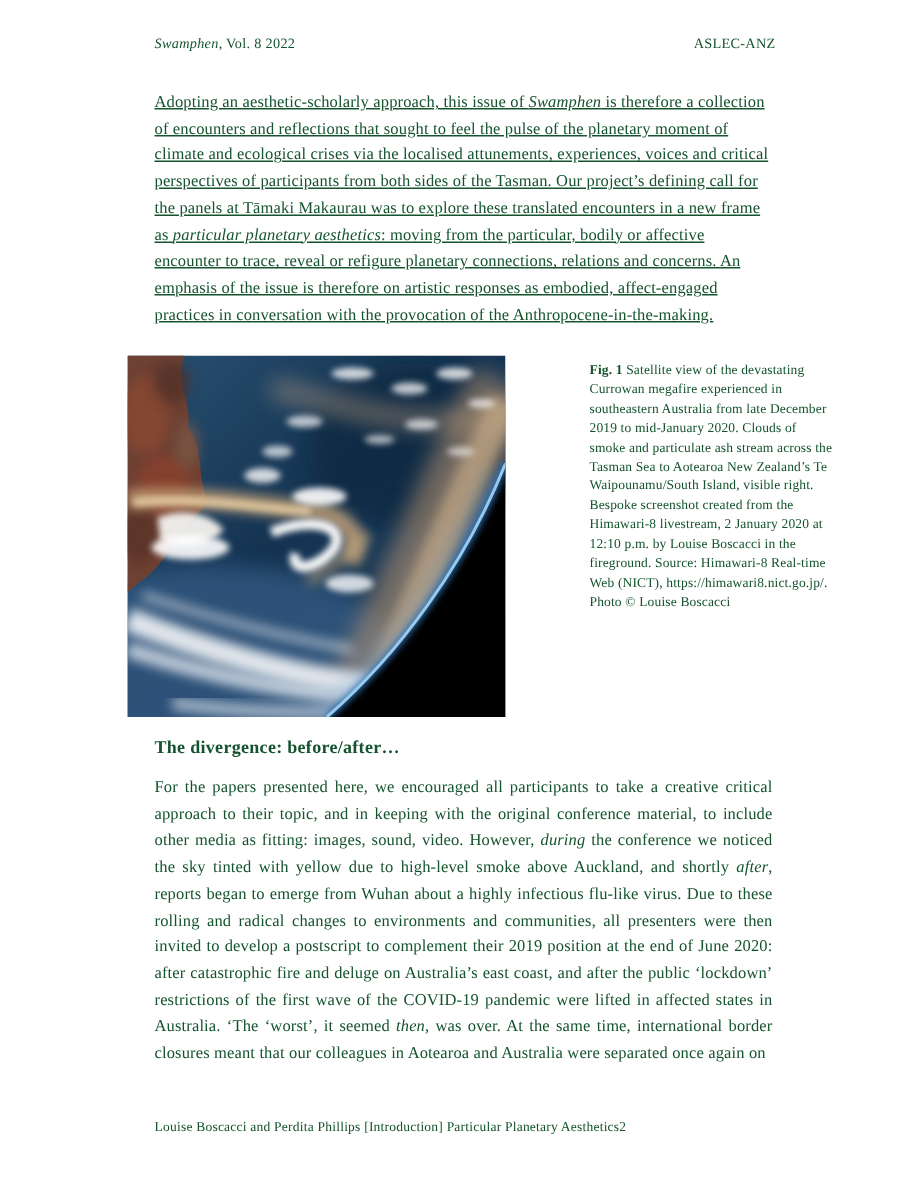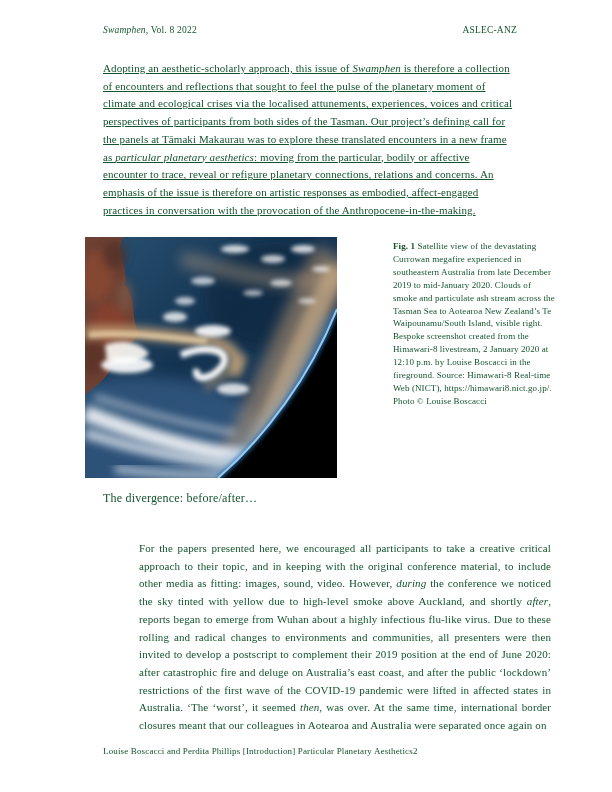--- a/index.html
+++ b/index.html
@@ -4,27 +4,27 @@
 <style>
   html,body{margin:0;padding:0;background:#ffffff;}
   .page{position:relative;width:603px;height:792px;background:#ffffff;overflow:hidden;
         font-family:"Liberation Serif", serif;color:#14532d;}
   .running-head{position:absolute;left:103px;top:25px;width:414px;display:flex;
         justify-content:space-between;font-size:9.5px;letter-spacing:.2px;}
   .it{font-style:italic;}
   .body-para{position:absolute;left:103px;width:412px;margin:0;font-size:11px;
         line-height:17.7px;letter-spacing:.1px;}
   .para1{top:60px;text-align:left;text-decoration:underline;}
-  .para2{top:540px;text-align:justify;margin-left:36px;}
+  .para2{top:517px;text-align:justify;}
   .figure-wrap{position:absolute;left:85px;top:237px;width:252px;height:241px;margin:0;}
   .figure-wrap svg{display:block;}
   .fig-caption{position:absolute;left:357px;top:240px;width:162px;font-size:9px;
         line-height:12.9px;letter-spacing:.1px;word-break:break-word;margin-left:36px;}
   .section-heading{position:absolute;left:103px;top:491px;margin:0;font-size:12px;
-        font-weight:normal;letter-spacing:.2px;}
+        font-weight:bold;letter-spacing:.2px;}
   .page-footer{position:absolute;left:103px;top:746px;width:412px;display:flex;
         font-size:9px;letter-spacing:.15px;}
 </style>
 </head>
 <body>
 
 <div class="page">
 
   <header class="running-head">
     <div><span class="it">Swamphen</span><span>, Vol. 8 2022</span></div>

